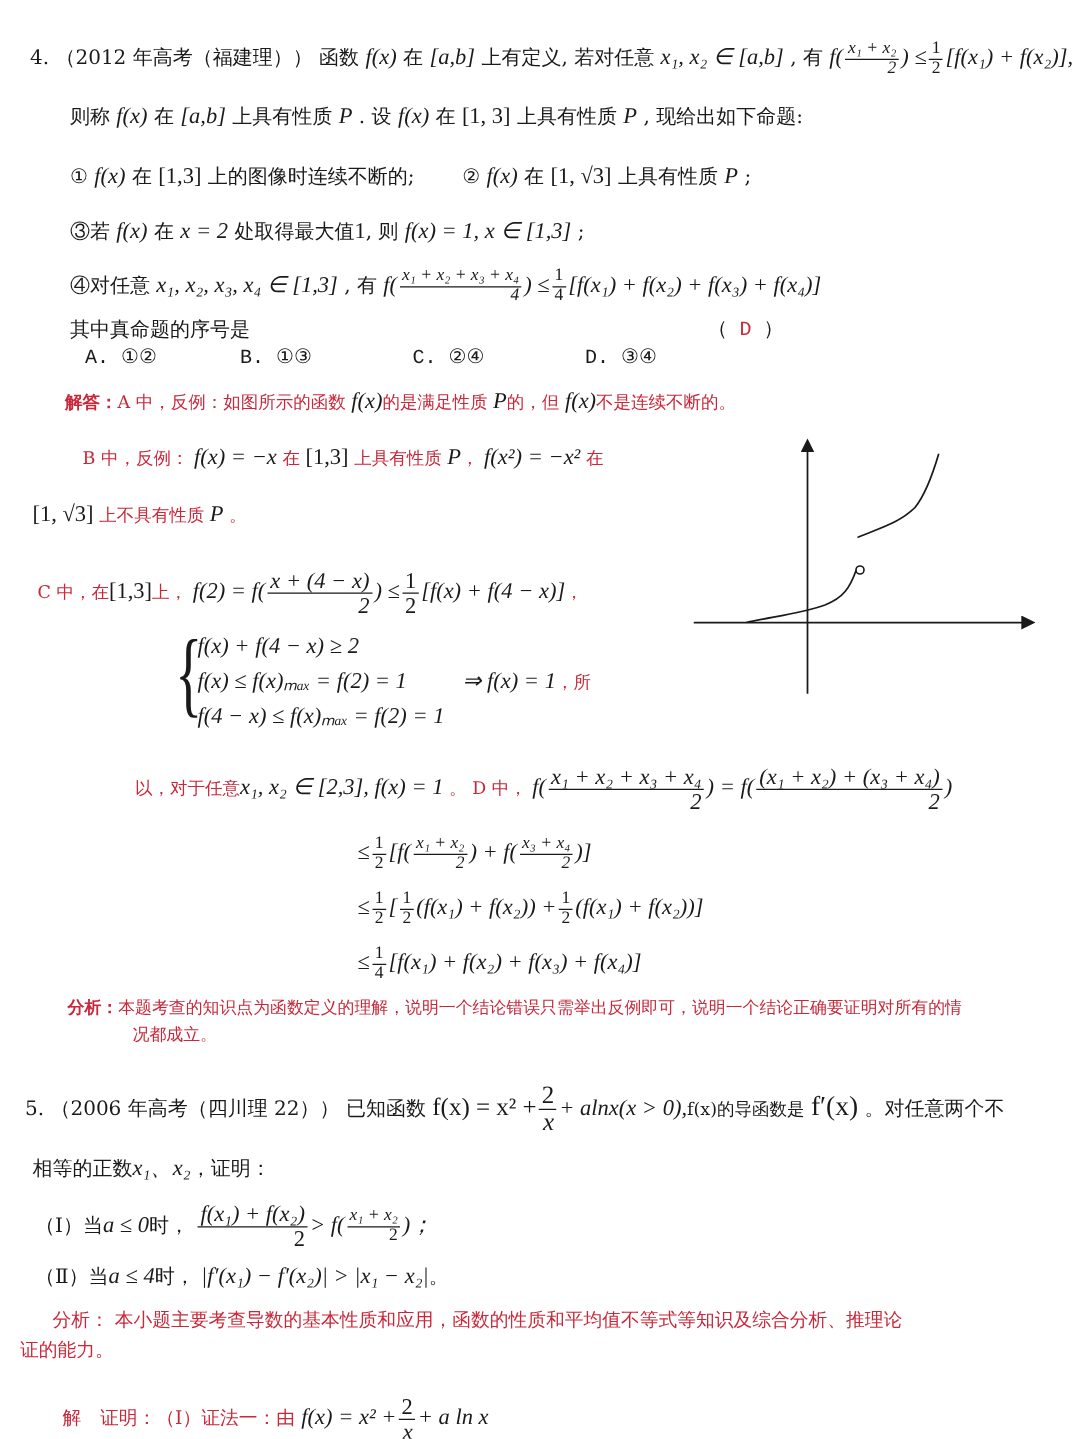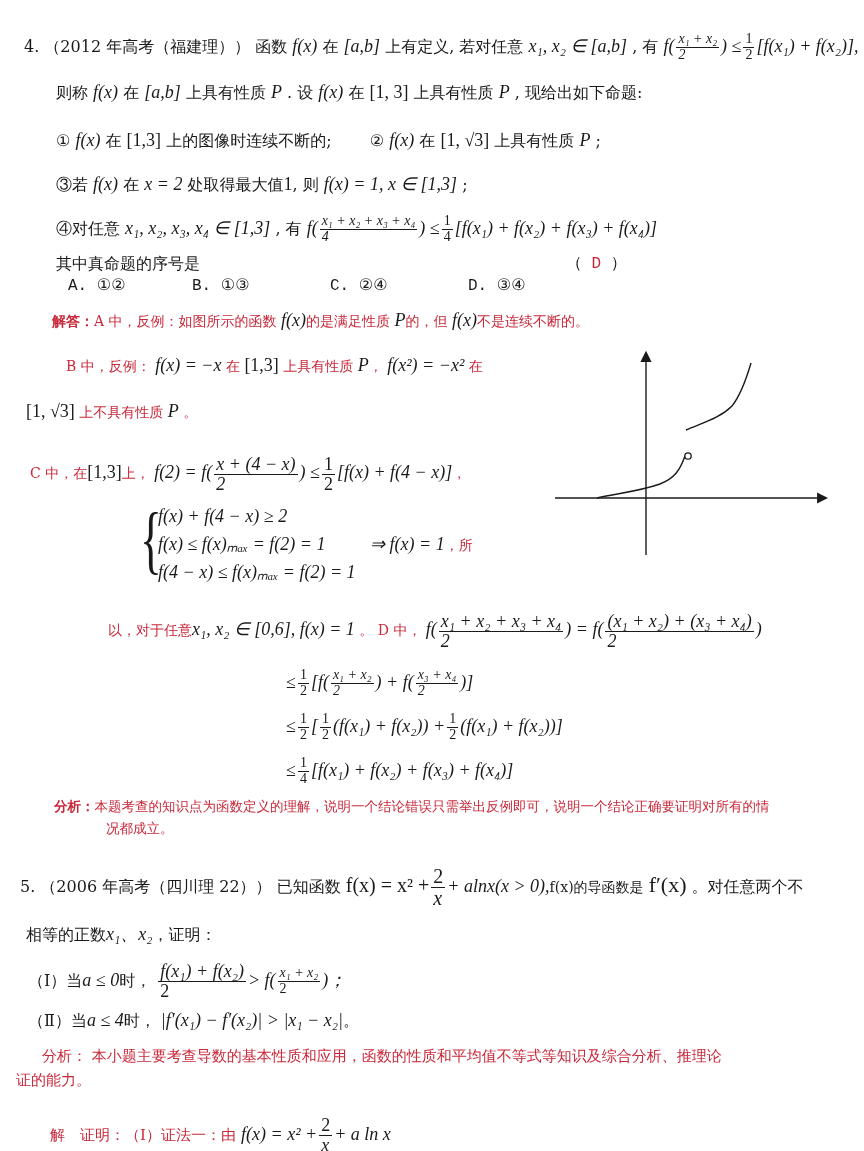--- a/index.html
+++ b/index.html
@@ -6,21 +6,21 @@
     body {
       width: 864px; height: 1151px; position: relative; overflow: hidden;
       font-family: "DejaVu Serif", serif; color: #1a1a1a;
     }
     .line { position: absolute; white-space: nowrap; font-size: 16px; line-height: 20px; }
     .red { color: #c8283a; }
     .bold { font-weight: bold; }
     .m { font-family: "Liberation Serif", serif; font-style: italic; font-size: 18px; }
     .mr { font-family: "Liberation Serif", serif; font-size: 18px; }
     .mono { font-family: "Liberation Mono", monospace; font-size: 16px; }
-    .frac { display: inline-flex; flex-direction: column; align-items: flex-start; vertical-align: middle; margin: 0 2px; line-height: 1.05; }
+    .frac { display: inline-flex; flex-direction: column; align-items: flex-end; vertical-align: middle; margin: 0 2px; line-height: 1.05; }
     .frac .num { border-bottom: 1px solid #1a1a1a; padding: 0 2px; }
     .frac .den { padding: 0 2px; }
     .frac.small { font-size: 14px; }
     .brace { position: absolute; font-family: "Liberation Serif", serif; font-size: 72px; line-height: 72px; }
   </style>
 </head>
 <body>
 
 <div class="line" style="left:24px; top:32px;">
   <span>4.</span>
@@ -151,21 +151,21 @@
 
 <div class="brace" style="left:140px; top:503px; font-size:76px; transform:scaleX(0.6); transform-origin:left top;">{</div>
 <div class="line m" style="left:158px; top:506px;">f(x) + f(4 − x) ≥ 2</div>
 <div class="line m" style="left:158px; top:534px;">f(x) ≤ f(x)ₘₐₓ = f(2) = 1</div>
 <div class="line m" style="left:158px; top:562px;">f(4 − x) ≤ f(x)ₘₐₓ = f(2) = 1</div>
 <div class="line" style="left:370px; top:534px;">
   <span class="m">⇒ f(x) = 1</span><span class="red" style="font-size:14px;">，所</span>
 </div>
 
 <div class="line red" style="left:108px; top:612px; font-size:14px;">
-  <span>以，对于任意</span><span class="m" style="color:#1a1a1a;">x₁, x₂ ∈ [0,6], f(x) = 1</span>
+  <span>以，对于任意</span><span class="m" style="color:#1a1a1a;">x₁, x₂ ∈ [2,3], f(x) = 1</span>
   <span>。</span>
   <span>D 中，</span>
   <span style="color:#1a1a1a;">
     <span class="m">f(</span><span class="frac m">
         <span class="num">x₁ + x₂ + x₃ + x₄</span>
         <span class="den">2</span>
       </span><span class="m">) = f(</span><span class="frac m">
         <span class="num">(x₁ + x₂) + (x₃ + x₄)</span>
         <span class="den">2</span>
       </span><span class="m">)</span>

